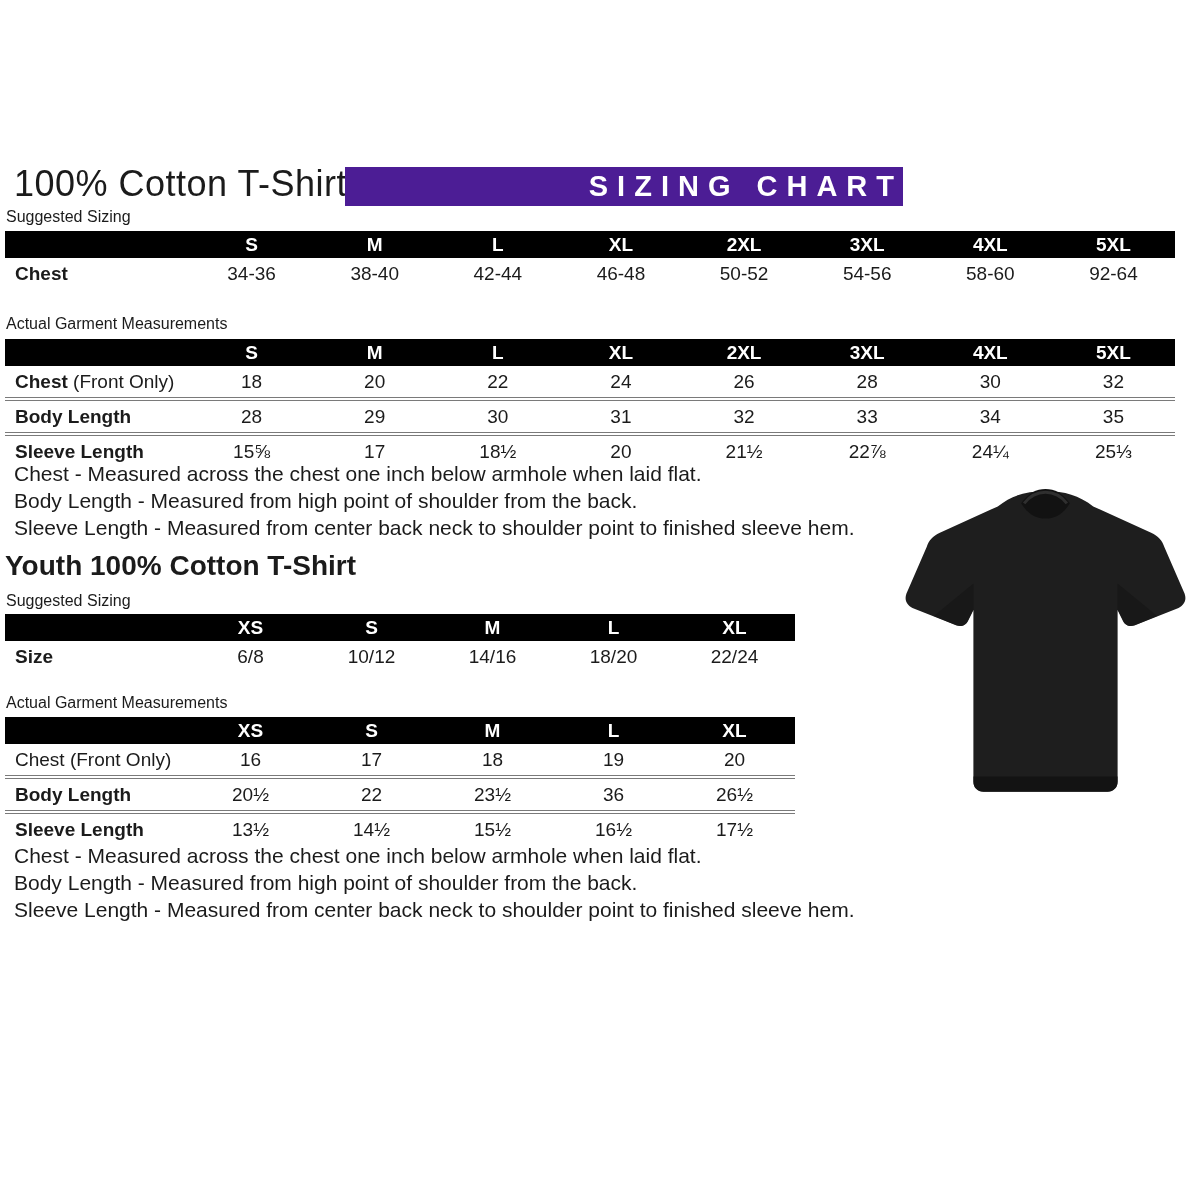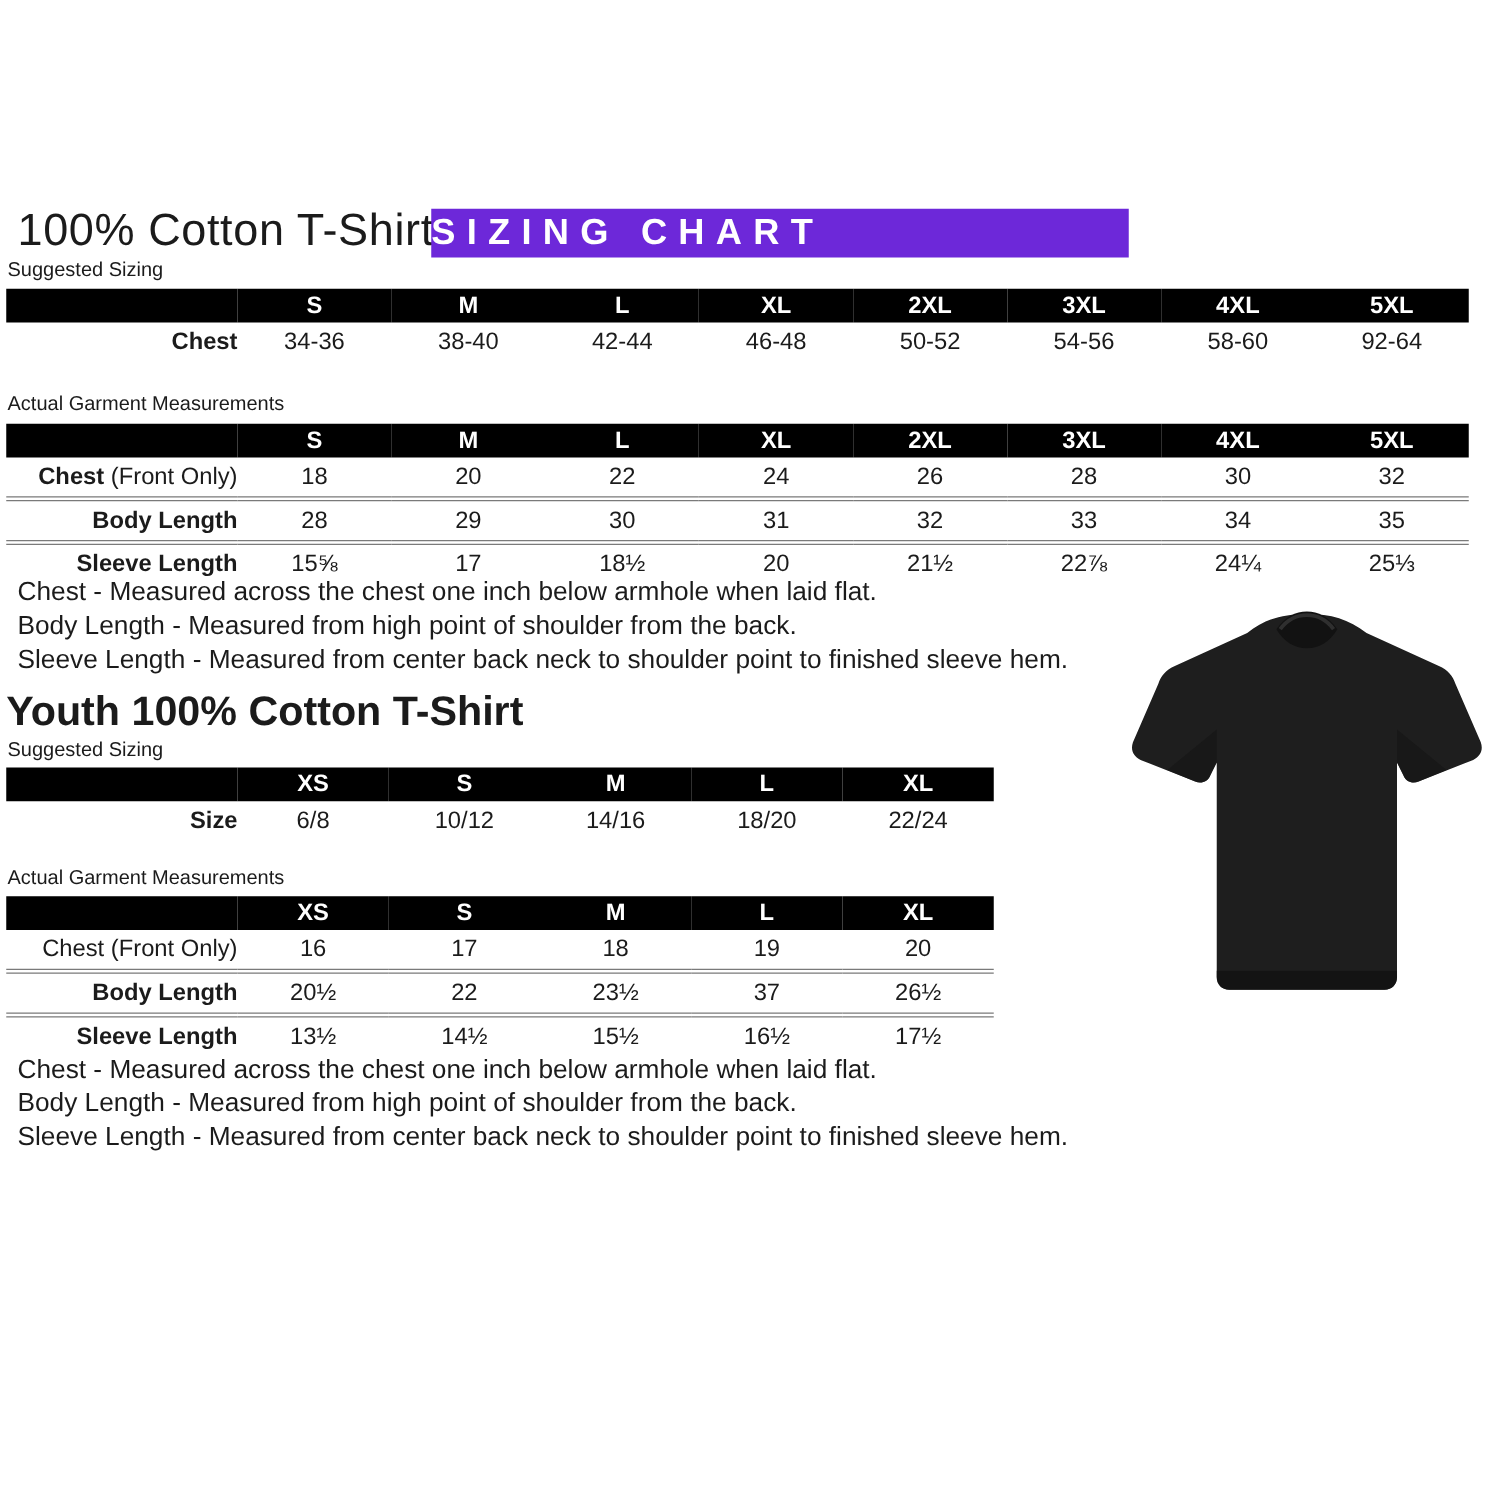--- a/index.html
+++ b/index.html
@@ -6,37 +6,37 @@
   body {
     width:1200px; height:1200px; position:relative;
     background:#ffffff; color:#1b1b1b;
     font-family:"Liberation Sans", sans-serif;
     overflow:hidden;
   }
   .abs { position:absolute; }
 
   .page-title { font-size:36px; font-weight:400; letter-spacing:0.5px; }
   .banner {
-    background:#6d28d9; color:#fff; text-align:left;
+    background:#4c1d95; color:#fff; text-align:right;
     font-weight:700; font-size:29px; letter-spacing:9px;
     height:39px; line-height:39px;
   }
   .section-label { font-size:16px; font-weight:400; }
-  .youth-title { font-size:33px; font-weight:700; }
+  .youth-title { font-size:28px; font-weight:700; }
 
   table.size-table { border-collapse:collapse; table-layout:fixed; }
   table.size-table th {
     background:#000; color:#fff; font-weight:700; font-size:19px;
     height:27px; text-align:center; padding:0;
   }
   table.size-table td {
     font-size:19px; text-align:center; height:31px; padding:0;
     vertical-align:middle;
   }
-  table.size-table td.rowlabel { text-align:right; padding-left:10px; }
+  table.size-table td.rowlabel { text-align:left; padding-left:10px; }
   .b  { font-weight:700; }
   .nb { font-weight:400; }
   table.measure tbody tr + tr td { border-top:4px double #7a7a7a; }
 
   .notes div { font-size:21px; line-height:27px; font-weight:400; }
 
   .w-adult { width:1170px; }
   .w-youth { width:790px; }
   col.c-label { width:185px; }
 </style>
@@ -221,21 +221,21 @@
       <td>17</td>
       <td>18</td>
       <td>19</td>
       <td>20</td>
     </tr>
     <tr>
       <td class="rowlabel b">Body Length</td>
       <td>20½</td>
       <td>22</td>
       <td>23½</td>
-      <td>37</td>
+      <td>36</td>
       <td>26½</td>
     </tr>
     <tr>
       <td class="rowlabel b">Sleeve Length</td>
       <td>13½</td>
       <td>14½</td>
       <td>15½</td>
       <td>16½</td>
       <td>17½</td>
     </tr>

